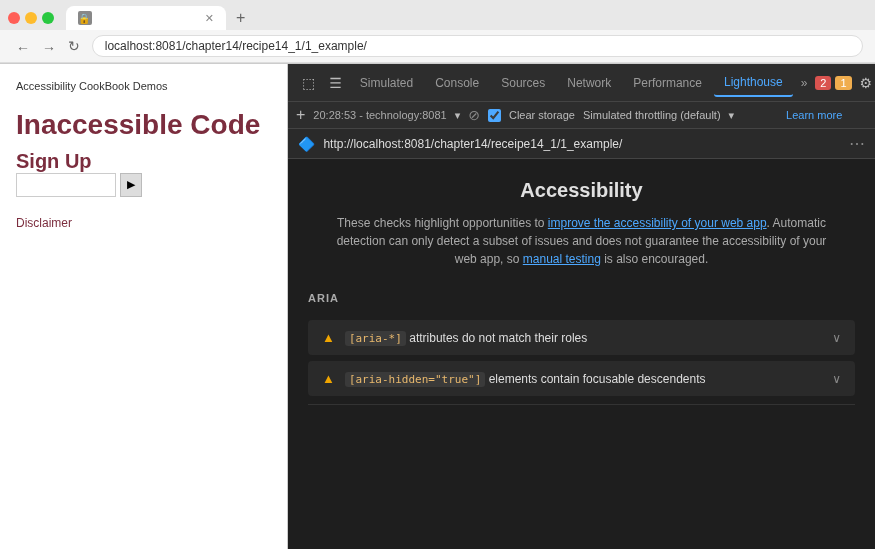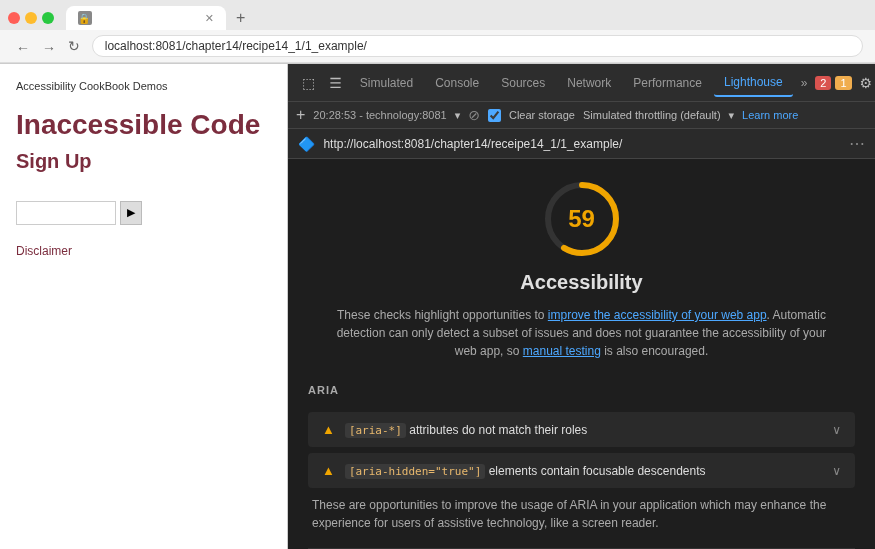--- a/index.html
+++ b/index.html
@@ -23,21 +23,21 @@
     .nav-btn { background: none; border: none; font-size: 14px; color: #666; cursor: pointer; padding: 2px 4px; }
     .url-input { flex: 1; background: #fff; border: 1px solid #ddd; border-radius: 12px; padding: 3px 12px; font-size: 12px; color: #333; }
 
     
     .main-area { display: flex; flex: 1; overflow: hidden; }
 
     
     .web-page { width: 288px; background: #fff; border-right: 1px solid #ccc; padding: 16px; flex-shrink: 0; overflow: hidden; }
     .site-title { font-size: 11px; color: #333; margin-bottom: 16px; }
     .page-heading { font-size: 28px; color: #7b2d3e; font-weight: bold; line-height: 1.2; margin-bottom: 8px; }
-    .sign-up-heading { font-size: 20px; color: #7b2d3e; margin-bottom: 28px; }
+    .sign-up-heading { font-size: 20px; color: #7b2d3e; margin-bottom: 0; }
     .sign-up-form { display: flex; gap: 4px; margin-bottom: 16px; }
     .sign-up-input { border: 1px solid #ccc; padding: 4px 6px; font-size: 12px; width: 100px; }
     .sign-up-btn { background: #ddd; border: 1px solid #bbb; padding: 4px 6px; font-size: 11px; cursor: pointer; }
     .disclaimer-link { color: #7b2d3e; font-size: 12px; text-decoration: none; }
 
     
     .devtools { flex: 1; background: #1e1e1e; display: flex; flex-direction: column; overflow: hidden; }
 
     
     .devtools-toolbar { background: #2d2d2d; border-bottom: 1px solid #444; display: flex; align-items: center; padding: 0 8px; height: 38px; gap: 2px; }
@@ -50,21 +50,21 @@
     .warn-badge { background: #f0ad4e; color: #fff; border-radius: 3px; font-size: 11px; padding: 1px 5px; }
     .settings-btn { background: none; border: none; color: #bbb; font-size: 14px; cursor: pointer; padding: 4px; }
     .close-btn { background: none; border: none; color: #bbb; font-size: 16px; cursor: pointer; padding: 4px; }
 
     
     .devtools-subtoolbar { background: #2d2d2d; border-bottom: 1px solid #444; padding: 4px 8px; display: flex; align-items: center; gap: 8px; font-size: 11px; color: #bbb; }
     .add-btn { background: none; border: none; color: #bbb; font-size: 16px; cursor: pointer; }
     .time-display { color: #aaa; font-size: 11px; }
     .clear-circle { background: none; border: none; color: #888; font-size: 14px; cursor: pointer; }
     .throttling-checkbox { accent-color: #4da8ff; }
-    .learn-more-link { color: #4da8ff; text-decoration: none; font-size: 11px; }
+    .learn-more-link { color: #4da8ff; text-decoration: none; font-size: 11px; margin-left: 44px; }
 
     
     .devtools-urlbar { background: #2a2a2a; border-bottom: 1px solid #444; padding: 5px 10px; display: flex; align-items: center; gap: 8px; }
     .devtools-url-icon { color: #f0a500; font-size: 14px; }
     .devtools-url-text { color: #ddd; font-size: 12px; flex: 1; }
     .devtools-url-more { background: none; border: none; color: #888; font-size: 16px; cursor: pointer; }
 
     
     .lighthouse-content { flex: 1; overflow-y: auto; padding: 20px; background: #1e1e1e; color: #e0e0e0; }
     .score-circle-container { display: flex; justify-content: center; margin-bottom: 12px; }
@@ -162,29 +162,20 @@
     </div>
 
     <div class="devtools-urlbar">
       <span class="devtools-url-icon">🔷</span>
       <span class="devtools-url-text">http://localhost:8081/chapter14/receipe14_1/1_example/</span>
       <button class="devtools-url-more">⋯</button>
     </div>
 
     <div class="lighthouse-content">
 
-      <div class="score-circle-container">
-        <div class="score-circle">
-          <svg width="80" height="80" viewBox="0 0 80 80">
-            <circle cx="40" cy="40" r="34" fill="none" stroke="#333" stroke-width="6"></circle>
-            <circle cx="40" cy="40" r="34" fill="none" stroke="#f0a500" stroke-width="6" stroke-dasharray="213.6" stroke-dashoffset="88" stroke-linecap="round"></circle>
-          </svg>
-          <span class="score-number">59</span>
-        </div>
-      </div>
 
       <div class="accessibility-title">Accessibility</div>
 
       <div class="accessibility-desc">
         <span>These checks highlight opportunities to </span><a href="#">improve the accessibility of your web app</a><span>. Automatic detection can only detect a subset of issues and does not guarantee the accessibility of your web app, so </span><a href="#">manual testing</a><span> is also encouraged.</span>
       </div>
 
       <div class="aria-section">
         <div class="section-label">ARIA</div>
 
@@ -199,21 +190,20 @@
 
         <div class="audit-item">
           <span class="audit-icon">▲</span>
           <span class="audit-text">
             <code>[aria-hidden="true"]</code>
             <span> elements contain focusable descendents</span>
           </span>
           <span class="audit-chevron">∨</span>
         </div>
 
-        <p class="aria-desc">These are opportunities to improve the usage of ARIA in your application which may enhance the experience for users of assistive technology, like a screen reader.</p>
       </div>
 
       <div class="names-labels-section">
         
       </div>
 
     </div>
   </div>
 </div>
 

